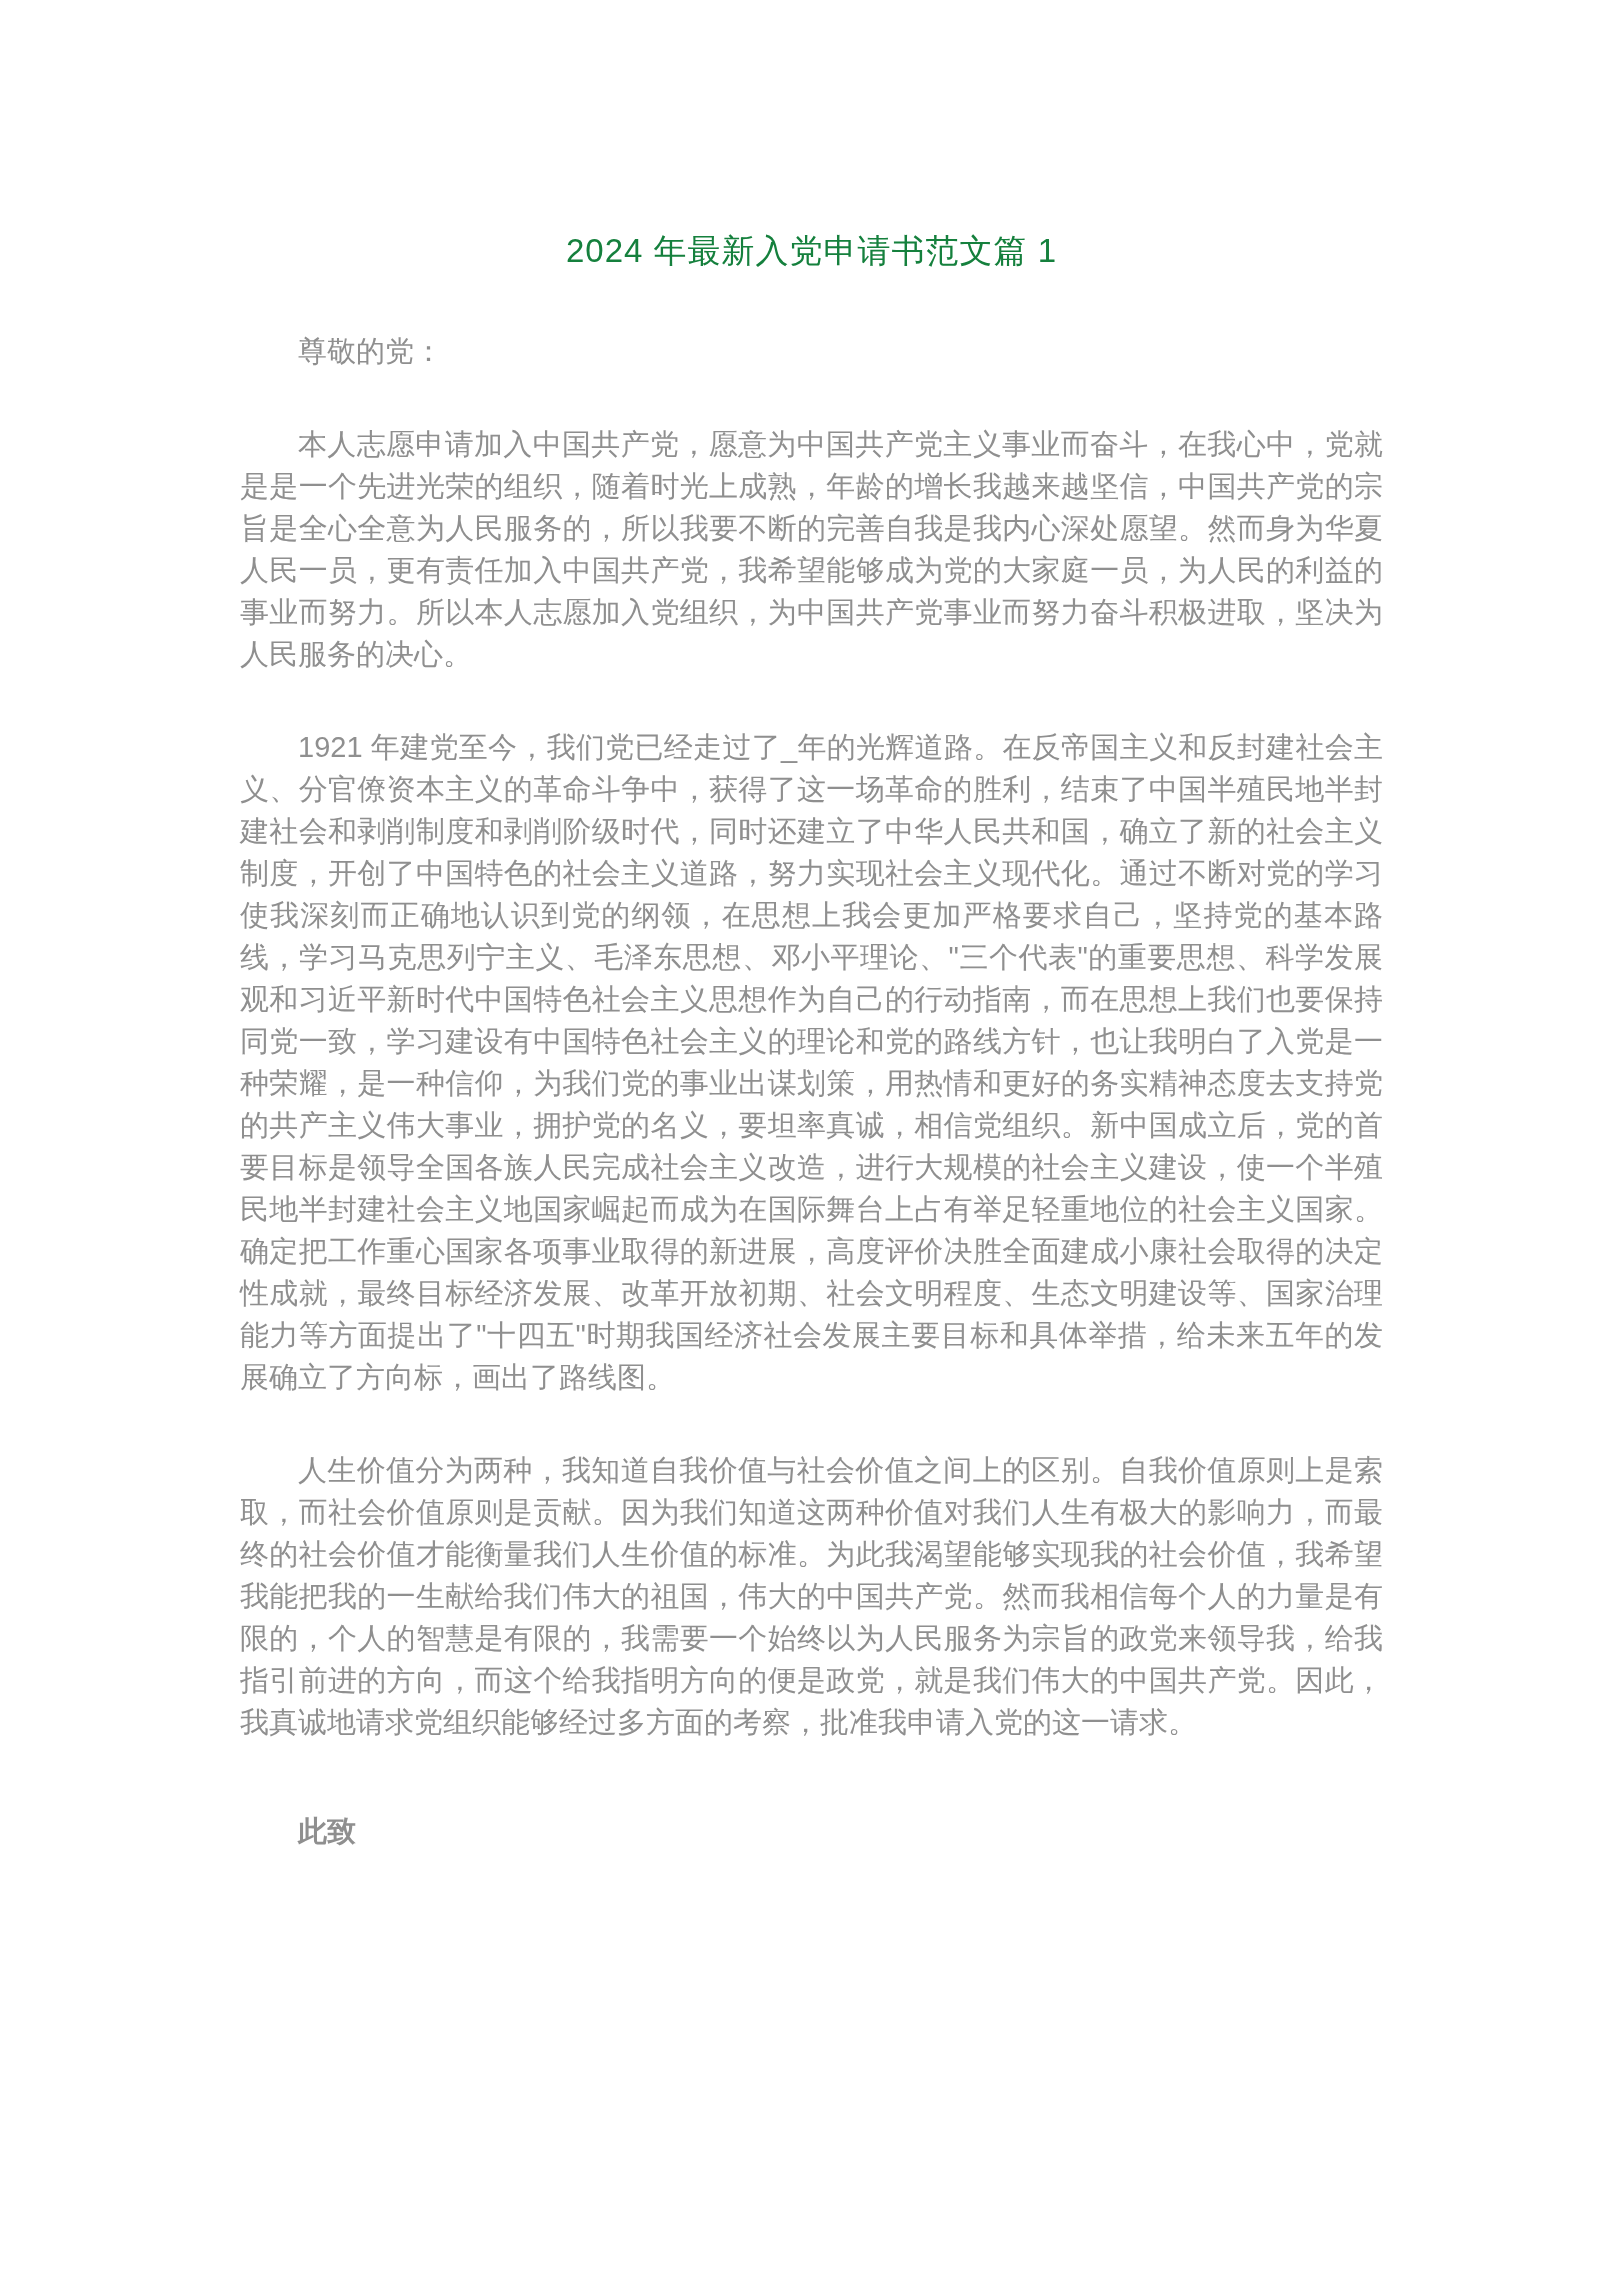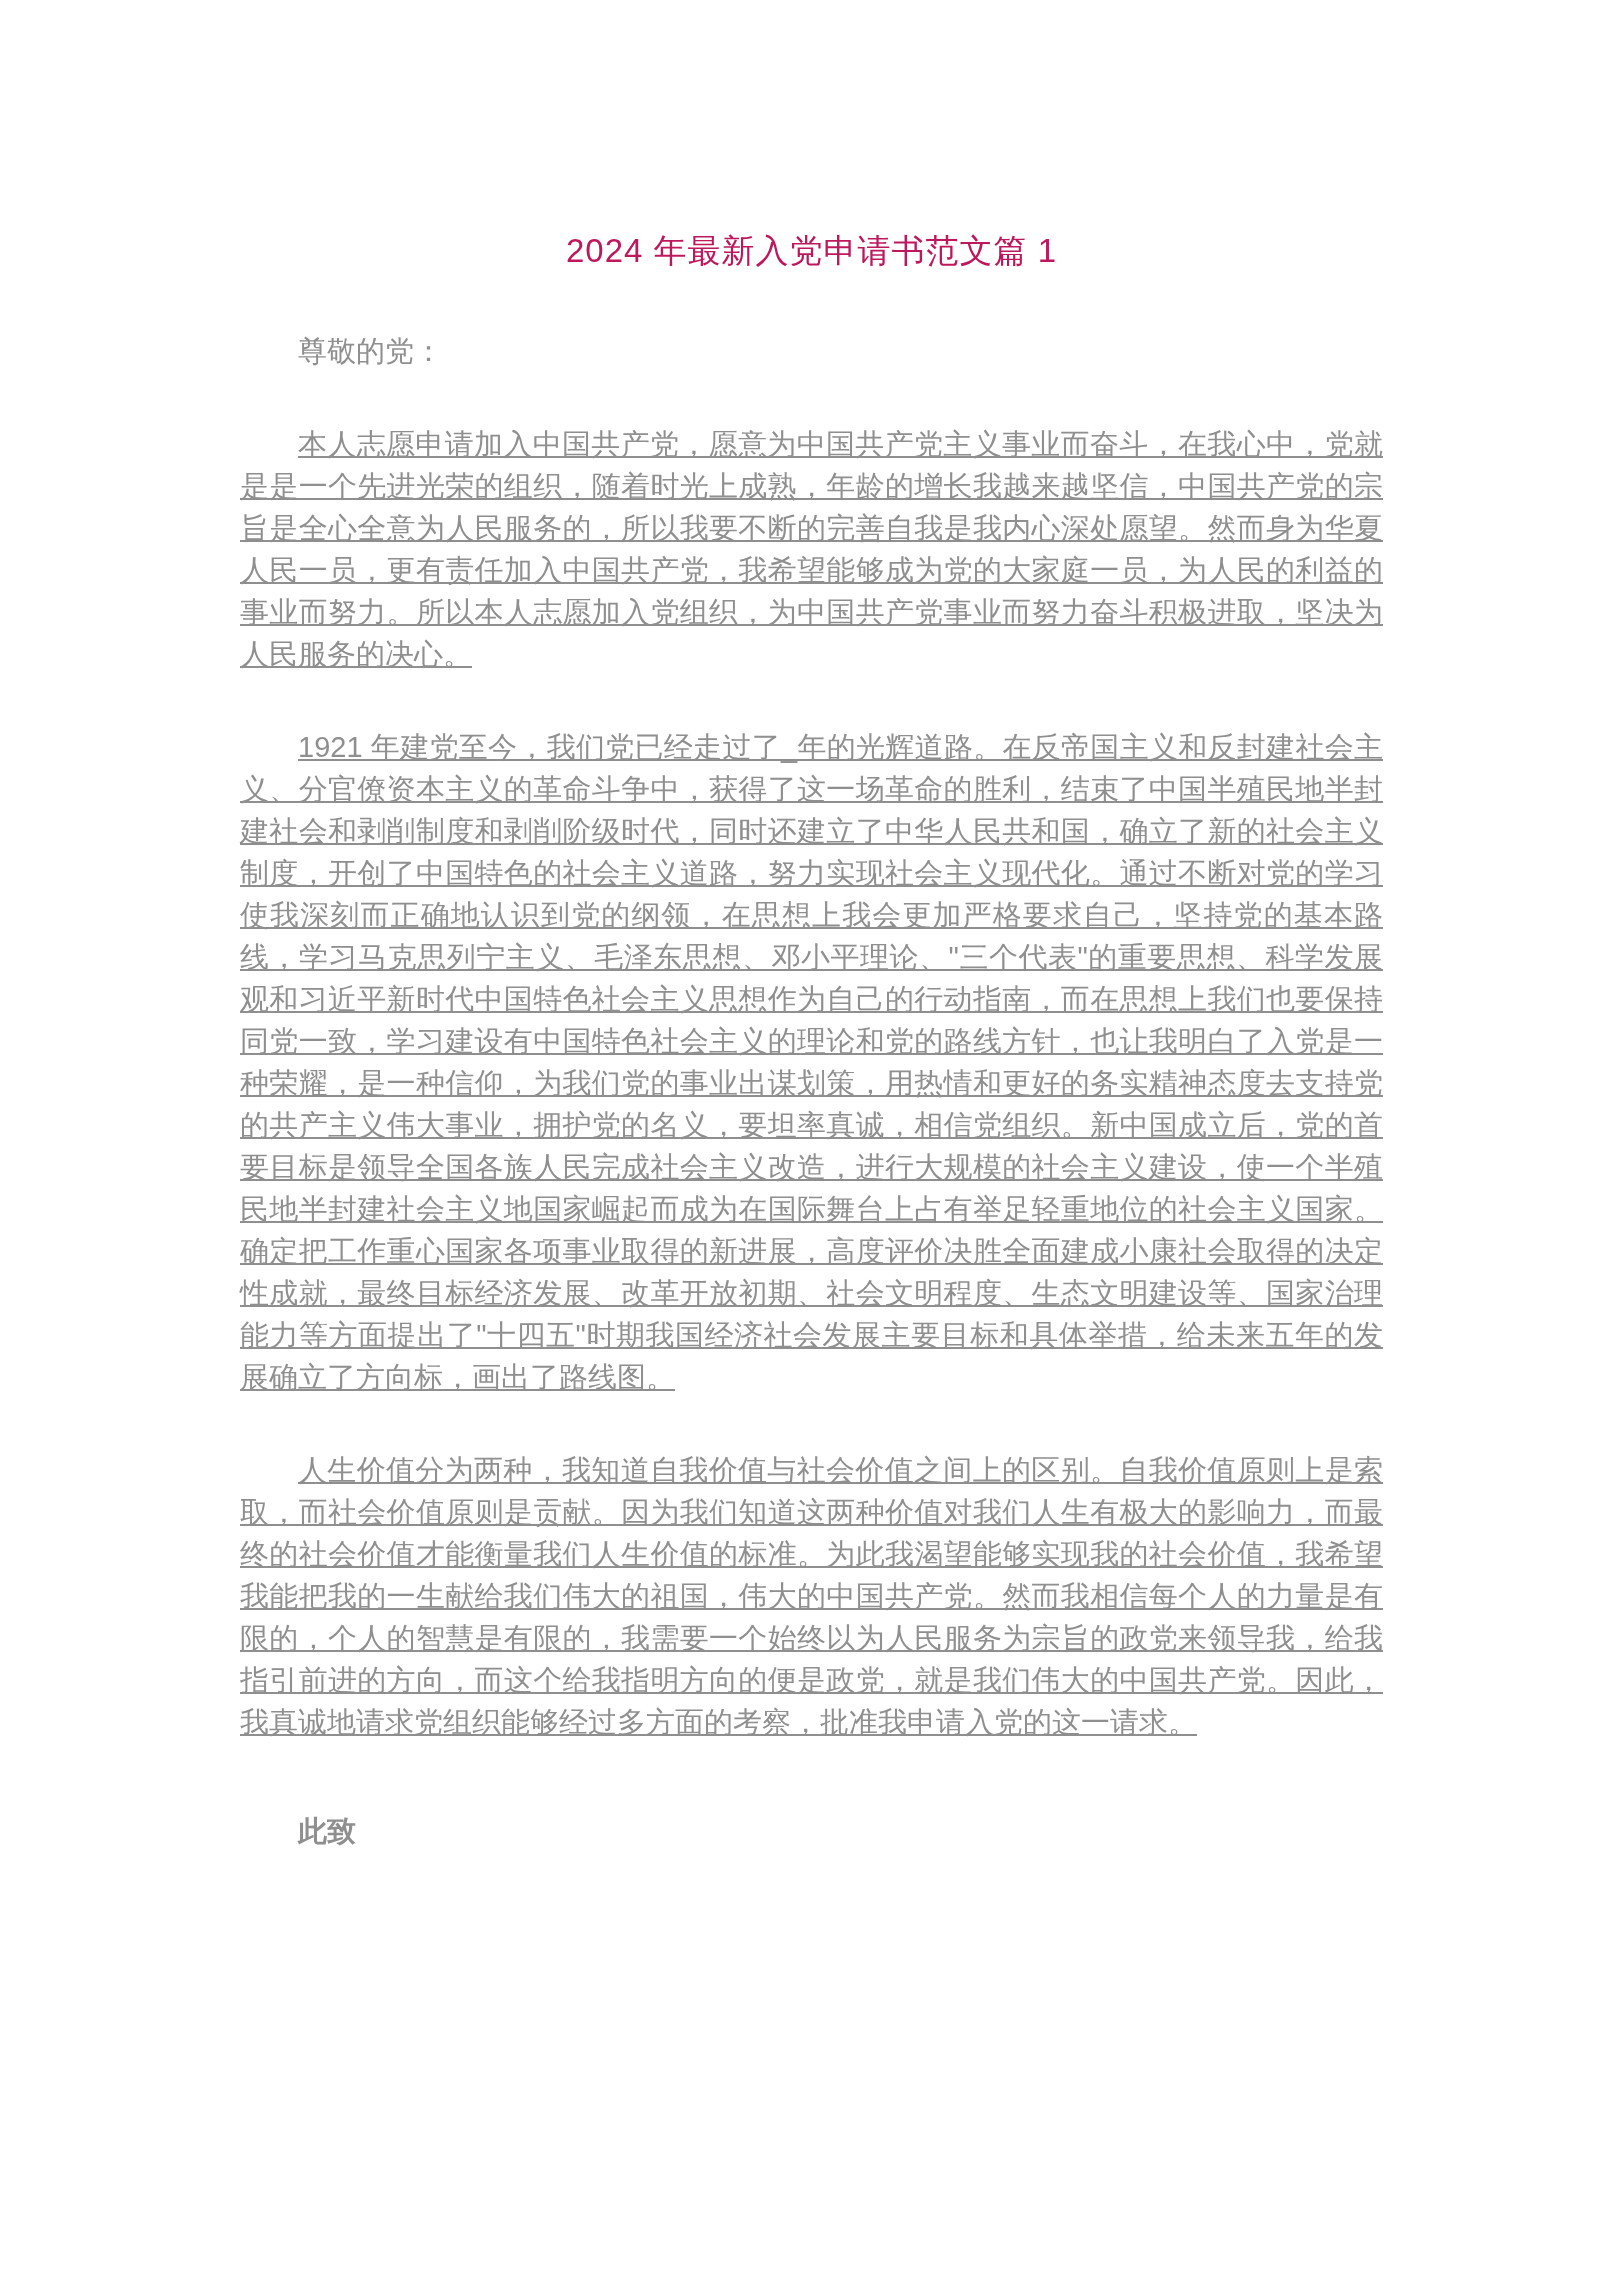--- a/index.html
+++ b/index.html
@@ -30,38 +30,37 @@
     letter-spacing: 1px;
   }
   .salutation {
     margin: 60px 0 0 0;
     text-indent: 2em;
   }
   .para {
     margin: 51px 0 0 0;
     text-indent: 2em;
     text-align: justify;
-    text-decoration: underline;
   }
   .closing-cizhi {
     margin: 67px 0 0 0;
     text-indent: 2em;
     font-weight: bold;
   }
   .closing-jingli {
     margin: 51px 0 0 0;
     text-indent: 2em;
   }
 </style>
 </head>
 <body>
 
 <div class="page">
   <div class="content" style="color: rgb(143, 143, 143);">
-    <h1 class="doc-title" style="color: #be185d;">2024 年最新入党申请书范文篇 1</h1>
+    <h1 class="doc-title" style="color: #15803d;">2024 年最新入党申请书范文篇 1</h1>
 
     <p class="salutation">尊敬的党：</p>
 
     <p class="para">本人志愿申请加入中国共产党，愿意为中国共产党主义事业而奋斗，在我心中，党就是是一个先进光荣的组织，随着时光上成熟，年龄的增长我越来越坚信，中国共产党的宗旨是全心全意为人民服务的，所以我要不断的完善自我是我内心深处愿望。然而身为华夏人民一员，更有责任加入中国共产党，我希望能够成为党的大家庭一员，为人民的利益的事业而努力。所以本人志愿加入党组织，为中国共产党事业而努力奋斗积极进取，坚决为人民服务的决心。</p>
 
     <p class="para">1921 年建党至今，我们党已经走过了_年的光辉道路。在反帝国主义和反封建社会主义、分官僚资本主义的革命斗争中，获得了这一场革命的胜利，结束了中国半殖民地半封建社会和剥削制度和剥削阶级时代，同时还建立了中华人民共和国，确立了新的社会主义制度，开创了中国特色的社会主义道路，努力实现社会主义现代化。通过不断对党的学习使我深刻而正确地认识到党的纲领，在思想上我会更加严格要求自己，坚持党的基本路线，学习马克思列宁主义、毛泽东思想、邓小平理论、"三个代表"的重要思想、科学发展观和习近平新时代中国特色社会主义思想作为自己的行动指南，而在思想上我们也要保持同党一致，学习建设有中国特色社会主义的理论和党的路线方针，也让我明白了入党是一种荣耀，是一种信仰，为我们党的事业出谋划策，用热情和更好的务实精神态度去支持党的共产主义伟大事业，拥护党的名义，要坦率真诚，相信党组织。新中国成立后，党的首要目标是领导全国各族人民完成社会主义改造，进行大规模的社会主义建设，使一个半殖民地半封建社会主义地国家崛起而成为在国际舞台上占有举足轻重地位的社会主义国家。确定把工作重心国家各项事业取得的新进展，高度评价决胜全面建成小康社会取得的决定性成就，最终目标经济发展、改革开放初期、社会文明程度、生态文明建设等、国家治理能力等方面提出了"十四五"时期我国经济社会发展主要目标和具体举措，给未来五年的发展确立了方向标，画出了路线图。</p>
 
     <p class="para">人生价值分为两种，我知道自我价值与社会价值之间上的区别。自我价值原则上是索取，而社会价值原则是贡献。因为我们知道这两种价值对我们人生有极大的影响力，而最终的社会价值才能衡量我们人生价值的标准。为此我渴望能够实现我的社会价值，我希望我能把我的一生献给我们伟大的祖国，伟大的中国共产党。然而我相信每个人的力量是有限的，个人的智慧是有限的，我需要一个始终以为人民服务为宗旨的政党来领导我，给我指引前进的方向，而这个给我指明方向的便是政党，就是我们伟大的中国共产党。因此，我真诚地请求党组织能够经过多方面的考察，批准我申请入党的这一请求。</p>
 
     <p class="closing-cizhi">此致</p>

